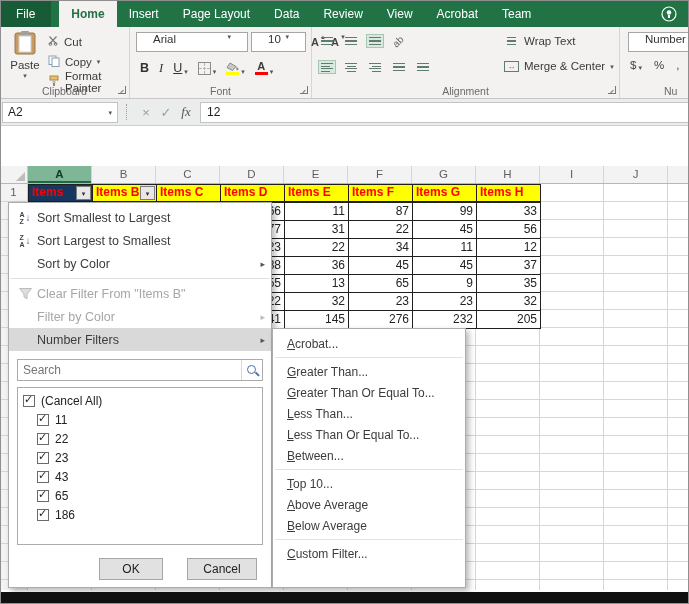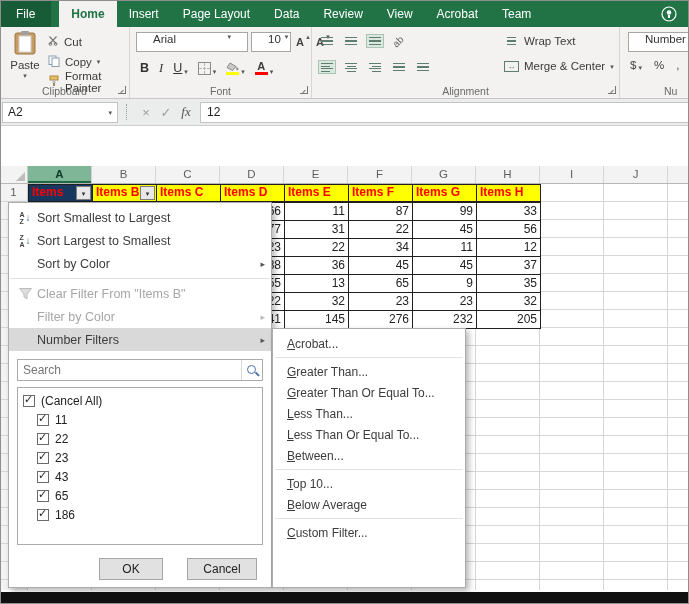--- a/index.html
+++ b/index.html
@@ -23,21 +23,21 @@
   .launcher::after{content:"";position:absolute;right:1px;bottom:1px;width:4px;height:1px;background:#777;transform:rotate(-45deg)}
   .g-clip{width:130px}.g-font{width:182px}.g-align{width:308px}.g-num{flex:1;min-width:0;overflow:hidden}
   .paste{position:absolute;left:6px;top:3px;width:38px;height:60px;display:flex;flex-direction:column;align-items:center;gap:1px}
   .paste .lbl{font-size:11.5px;color:#3b3b3b}
   .clip-stack{position:absolute;left:48px;top:6px;display:flex;flex-direction:column;gap:3px}
   .sbtn{display:flex;align-items:center;gap:5px;font-size:11.5px;color:#3b3b3b;height:17px}
   .caret{font-size:7px;color:#555;line-height:7px}
   .combo{background:#fff;border:1px solid #a6a6a6;height:20px;display:flex;padding:0 16px;font-size:11.5px;color:#333}
   .combo .caret{margin-left:auto;padding-left:4px}
   .font-row1{position:absolute;left:6px;top:5px;display:flex;gap:3px;align-items:center}
-  .fontname{width:112px}.fontsize{width:40px}
+  .fontname{width:112px}.fontsize{width:55px}
   .af{font-size:11px;font-weight:700;color:#444;position:relative;padding-right:7px;margin-left:2px}
   .af sup{font-size:6px;position:absolute;top:-2px;right:0;color:#555}
   .font-row2{position:absolute;left:10px;top:32px;display:flex;gap:10px;align-items:center;height:18px}
   .fmt{font-size:12.5px;color:#333}.fmt.b{font-weight:700}
   .fmt.i{font-style:italic;font-family:"Liberation Serif","DejaVu Serif",serif}
   .fmt.u{text-decoration:underline}
   .iconbtn{display:flex;align-items:flex-end;gap:2px}
   .bic{width:13px;height:13px;border:1px solid #8c8c8c;position:relative}
   .bic::before{content:"";position:absolute;left:0;right:0;top:5px;border-top:1px dashed #b5b5b5}
   .bic::after{content:"";position:absolute;top:0;bottom:0;left:5px;border-left:1px dashed #b5b5b5}
@@ -519,20 +519,23 @@
         <span class="lbl">Less Than Or Equal To...</span>
       </div>
     <div class="sitem">
         <span class="lbl">Between...</span>
       </div>
     <div class="ssep"></div>
     <div class="sitem">
         <span class="lbl">Top 10...</span>
       </div>
     <div class="sitem">
+        <span class="lbl">Above Average</span>
+      </div>
+    <div class="sitem">
         <span class="lbl">Below Average</span>
       </div>
     <div class="ssep"></div>
     <div class="sitem">
         <span class="lbl">Custom Filter...</span>
       </div>
   </div>
 
   <div class="bbar"></div>
   <div class="frame"></div>

